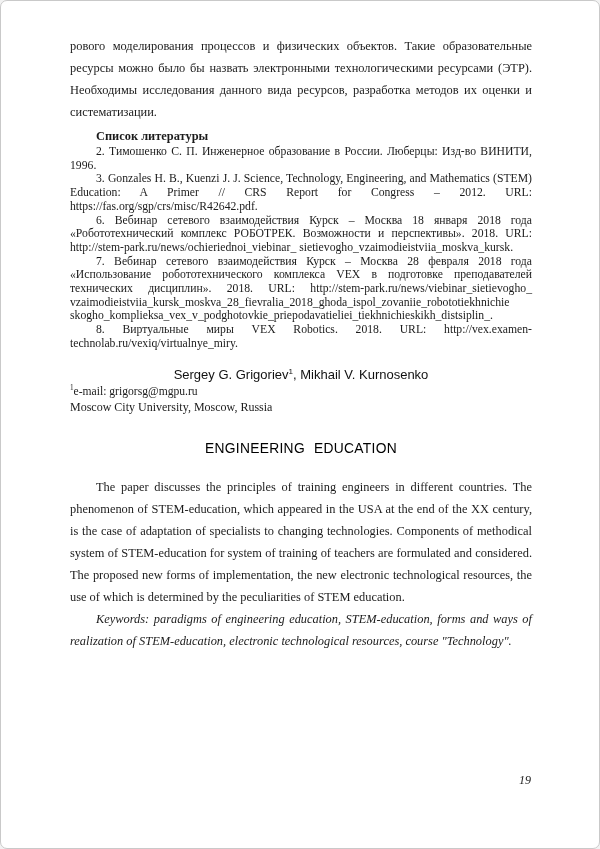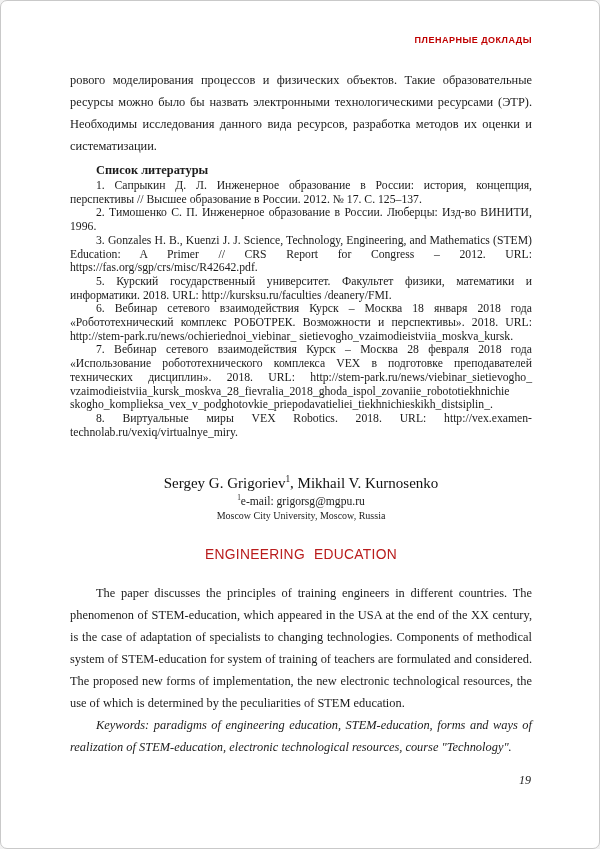--- a/index.html
+++ b/index.html
@@ -54,49 +54,48 @@
     font-size: 11.7px;
     line-height: 13.7px;
     text-align: justify;
     text-indent: 26px;
     overflow-wrap: anywhere;
   }
 
   sup { font-size: 0.62em; vertical-align: super; line-height: 0; }
 
   .authors-line {
-    margin-top: 36px;
+    margin-top: 16px;
     text-align: center;
-    font-family: Liberation Serif, serif;
-    font-size: 15px;
+    font-family: Liberation Sans, sans-serif;
+    font-size: 13px;
     color: #111;
   }
 
   .email-line {
-    text-align: center;
     font-size: 11.6px;
     margin-top: 3px;
   }
 
   .affiliation-line {
-    text-align: center;
-    font-size: 10px;
+    text-align: left;
+    font-size: 12px;
     margin-top: 2px;
   }
 
   .article-title {
     margin-top: 25px;
     text-align: center;
     font-family: "Liberation Sans", sans-serif;
     font-size: 13.8px;
     font-weight: 400;
     letter-spacing: 0.3px;
     word-spacing: 5px;
     line-height: 17px;
-    color: #b91c1c;
+    color: #000000;
   }
 
   .abstract {
     margin-top: 19px;
     text-indent: 26px;
   }
 
   .keywords {
     font-style: italic;
     text-indent: 26px;
@@ -110,30 +109,27 @@
     font-size: 12px;
     color: #222;
   }
 </style>
 </head>
 <body>
 
 <div class="page">
   <div class="content">
 
-    <div class="running-header">ПЛЕНАРНЫЕ ДОКЛАДЫ</div>
 
     <p class="par">рового моделирования процессов и физических объектов. Такие образовательные ресурсы можно было бы назвать электронными технологическими ресурсами (ЭТР). Необходимы исследования данного вида ресурсов, разработка методов их оценки и систематизации.</p>
 
     <p class="ref-heading">Список литературы</p>
 
-    <p class="ref">1. Сапрыкин Д. Л. Инженерное образование в России: история, концепция, перспективы // Высшее образование в России. 2012. № 17. С. 125–137.</p>
     <p class="ref">2. Тимошенко С. П. Инженерное образование в России. Люберцы: Изд-во ВИНИТИ, 1996.</p>
     <p class="ref">3. Gonzales H. B., Kuenzi J. J. Science, Technology, Engineering, and Mathematics (STEM) Education: A Primer // CRS Report for Congress – 2012. URL: https://fas.org/sgp/crs/misc/R42642.pdf.</p>
-    <p class="ref">5. Курский государственный университет. Факультет физики, математики и информатики. 2018. URL: http://kursksu.ru/faculties /deanery/FMI.</p>
     <p class="ref">6. Вебинар сетевого взаимодействия Курск – Москва 18 января 2018 года «Робототехнический комплекс РОБОТРЕК. Возможности и перспективы». 2018. URL: http://stem-park.ru/news/ochieriednoi_viebinar_ sietievogho_vzaimodieistviia_moskva_kursk.</p>
     <p class="ref">7. Вебинар сетевого взаимодействия Курск – Москва 28 февраля 2018 года «Использование робототехнического комплекса VEX в подготовке преподавателей технических дисциплин». 2018. URL: http://stem-park.ru/news/viebinar_sietievogho_ vzaimodieistviia_kursk_moskva_28_fievralia_2018_ghoda_ispol_zovaniie_robototiekhnichie skogho_komplieksa_vex_v_podghotovkie_priepodavatieliei_tiekhnichieskikh_distsiplin_.</p>
     <p class="ref">8. Виртуальные миры VEX Robotics. 2018. URL: http://vex.examen-technolab.ru/vexiq/virtualnye_miry.</p>
 
     <div class="authors-line">
       <span>Sergey G. Grigoriev</span><sup>1</sup><span>, Mikhail V. Kurnosenko</span>
     </div>
 
     <div class="email-line">
       <sup>1</sup><span>e-mail: grigorsg@mgpu.ru</span>

